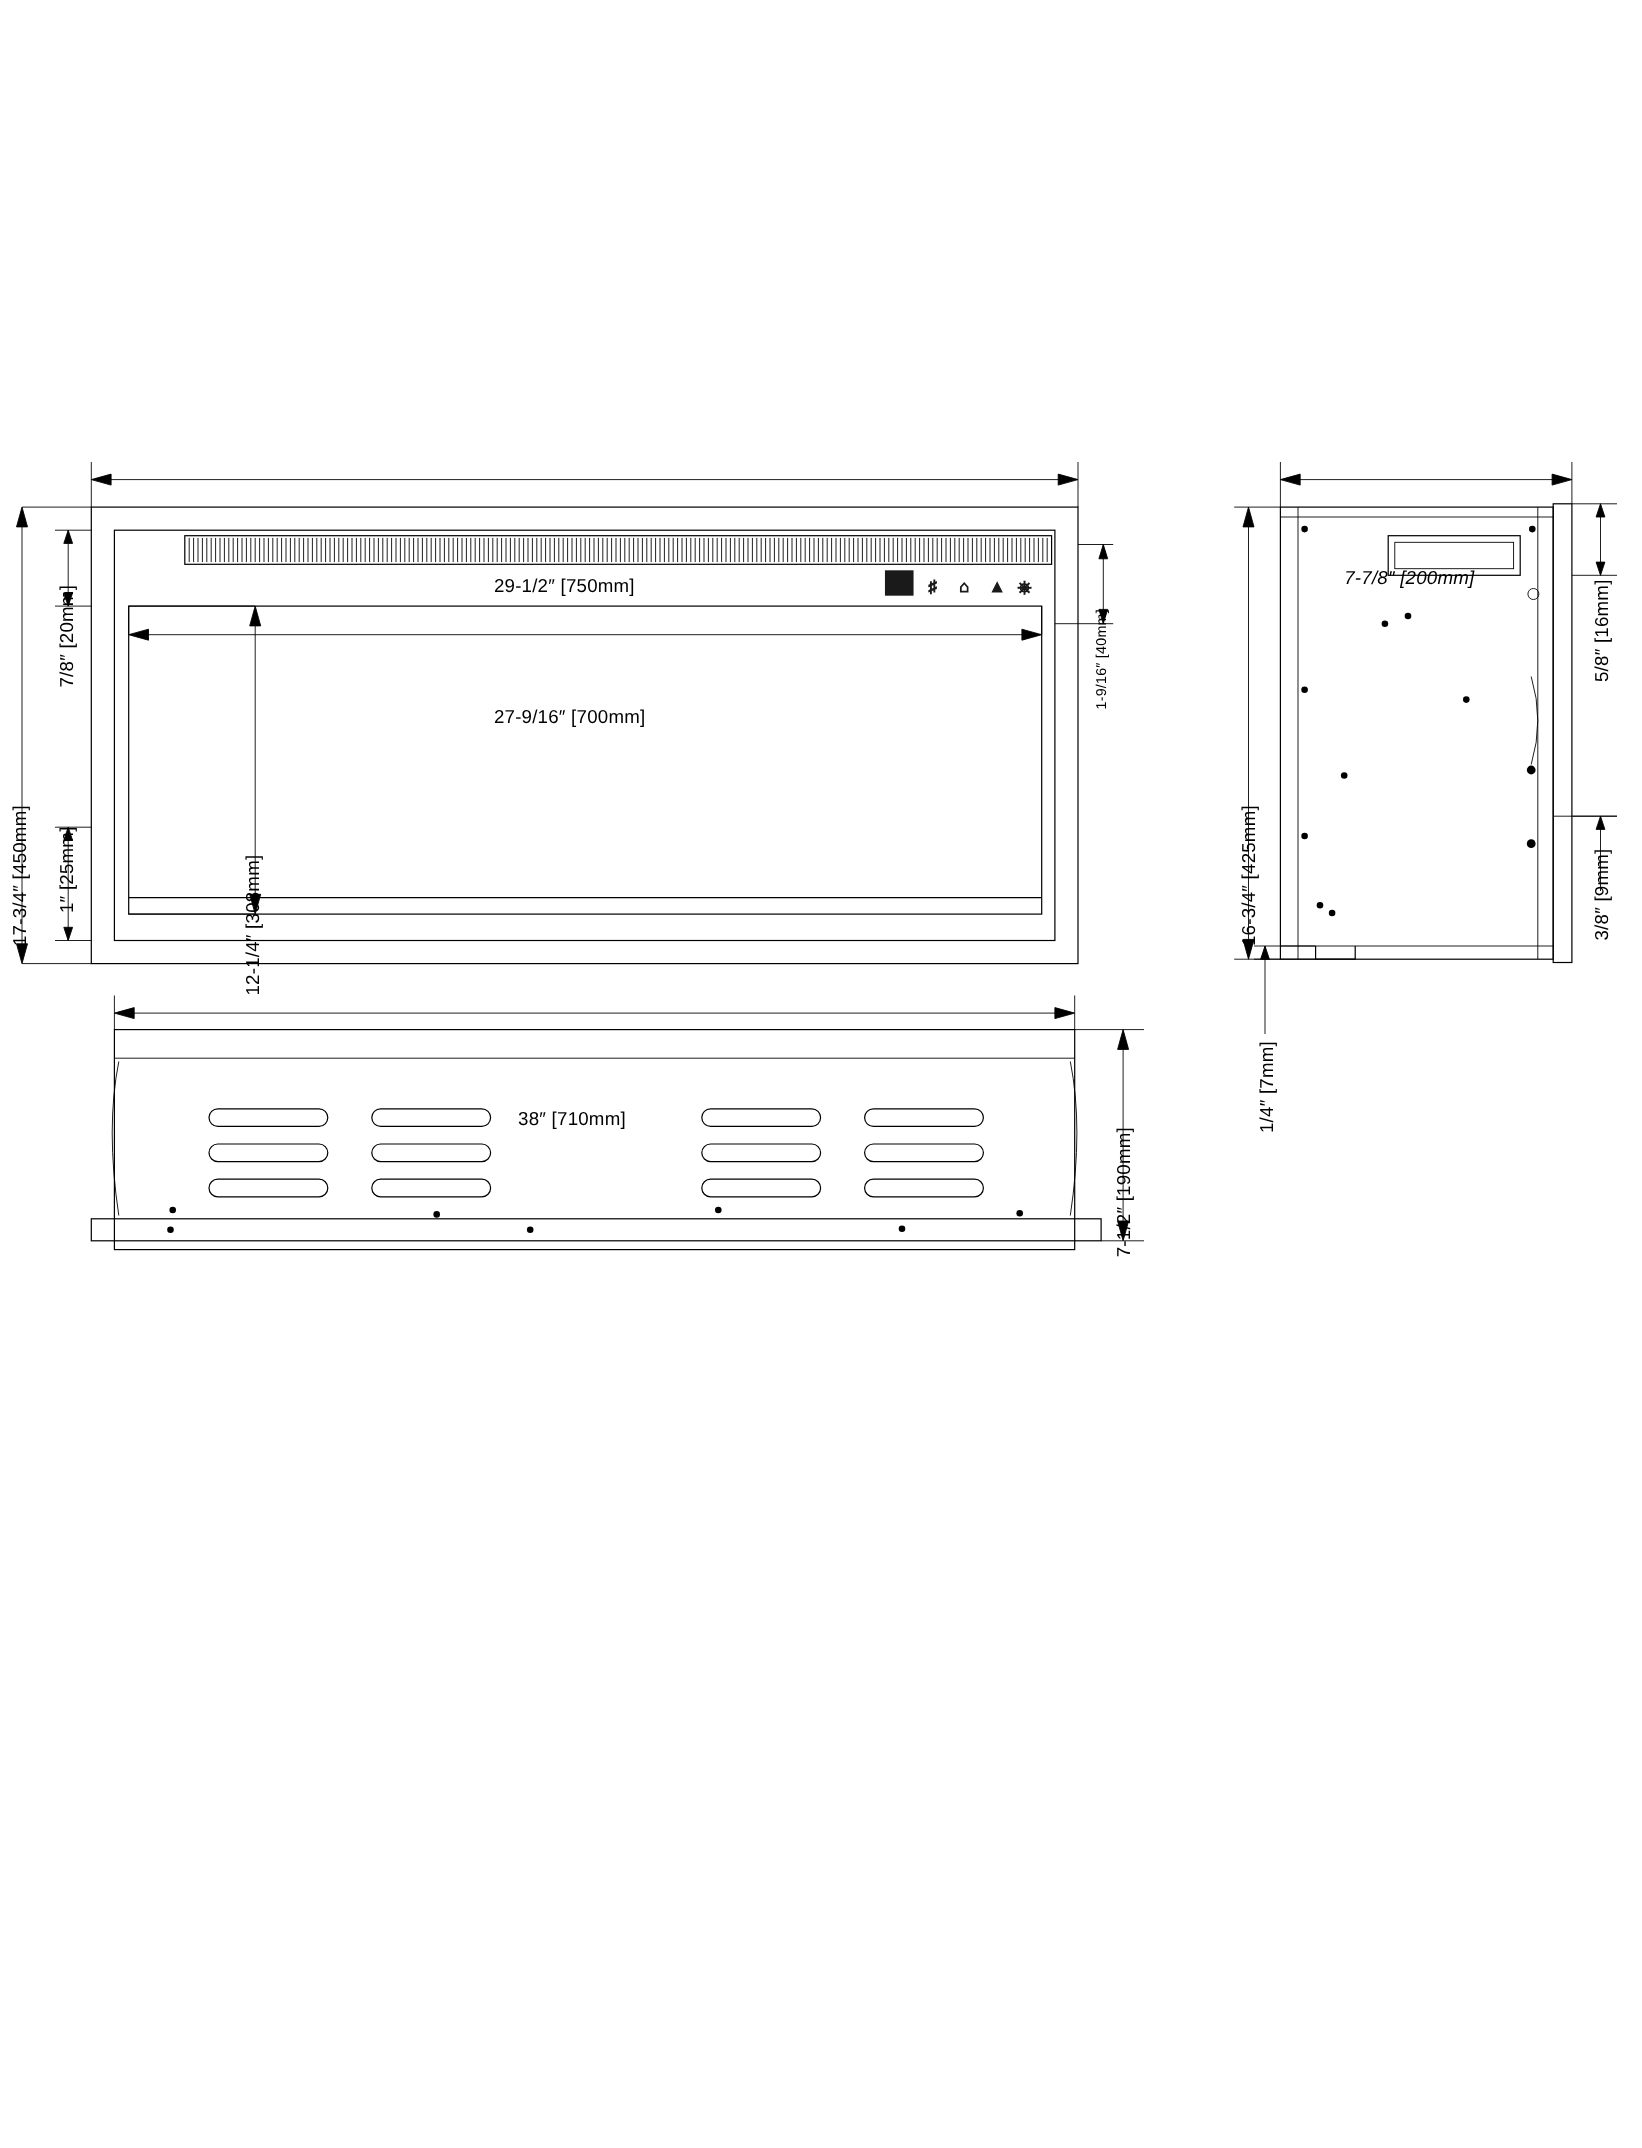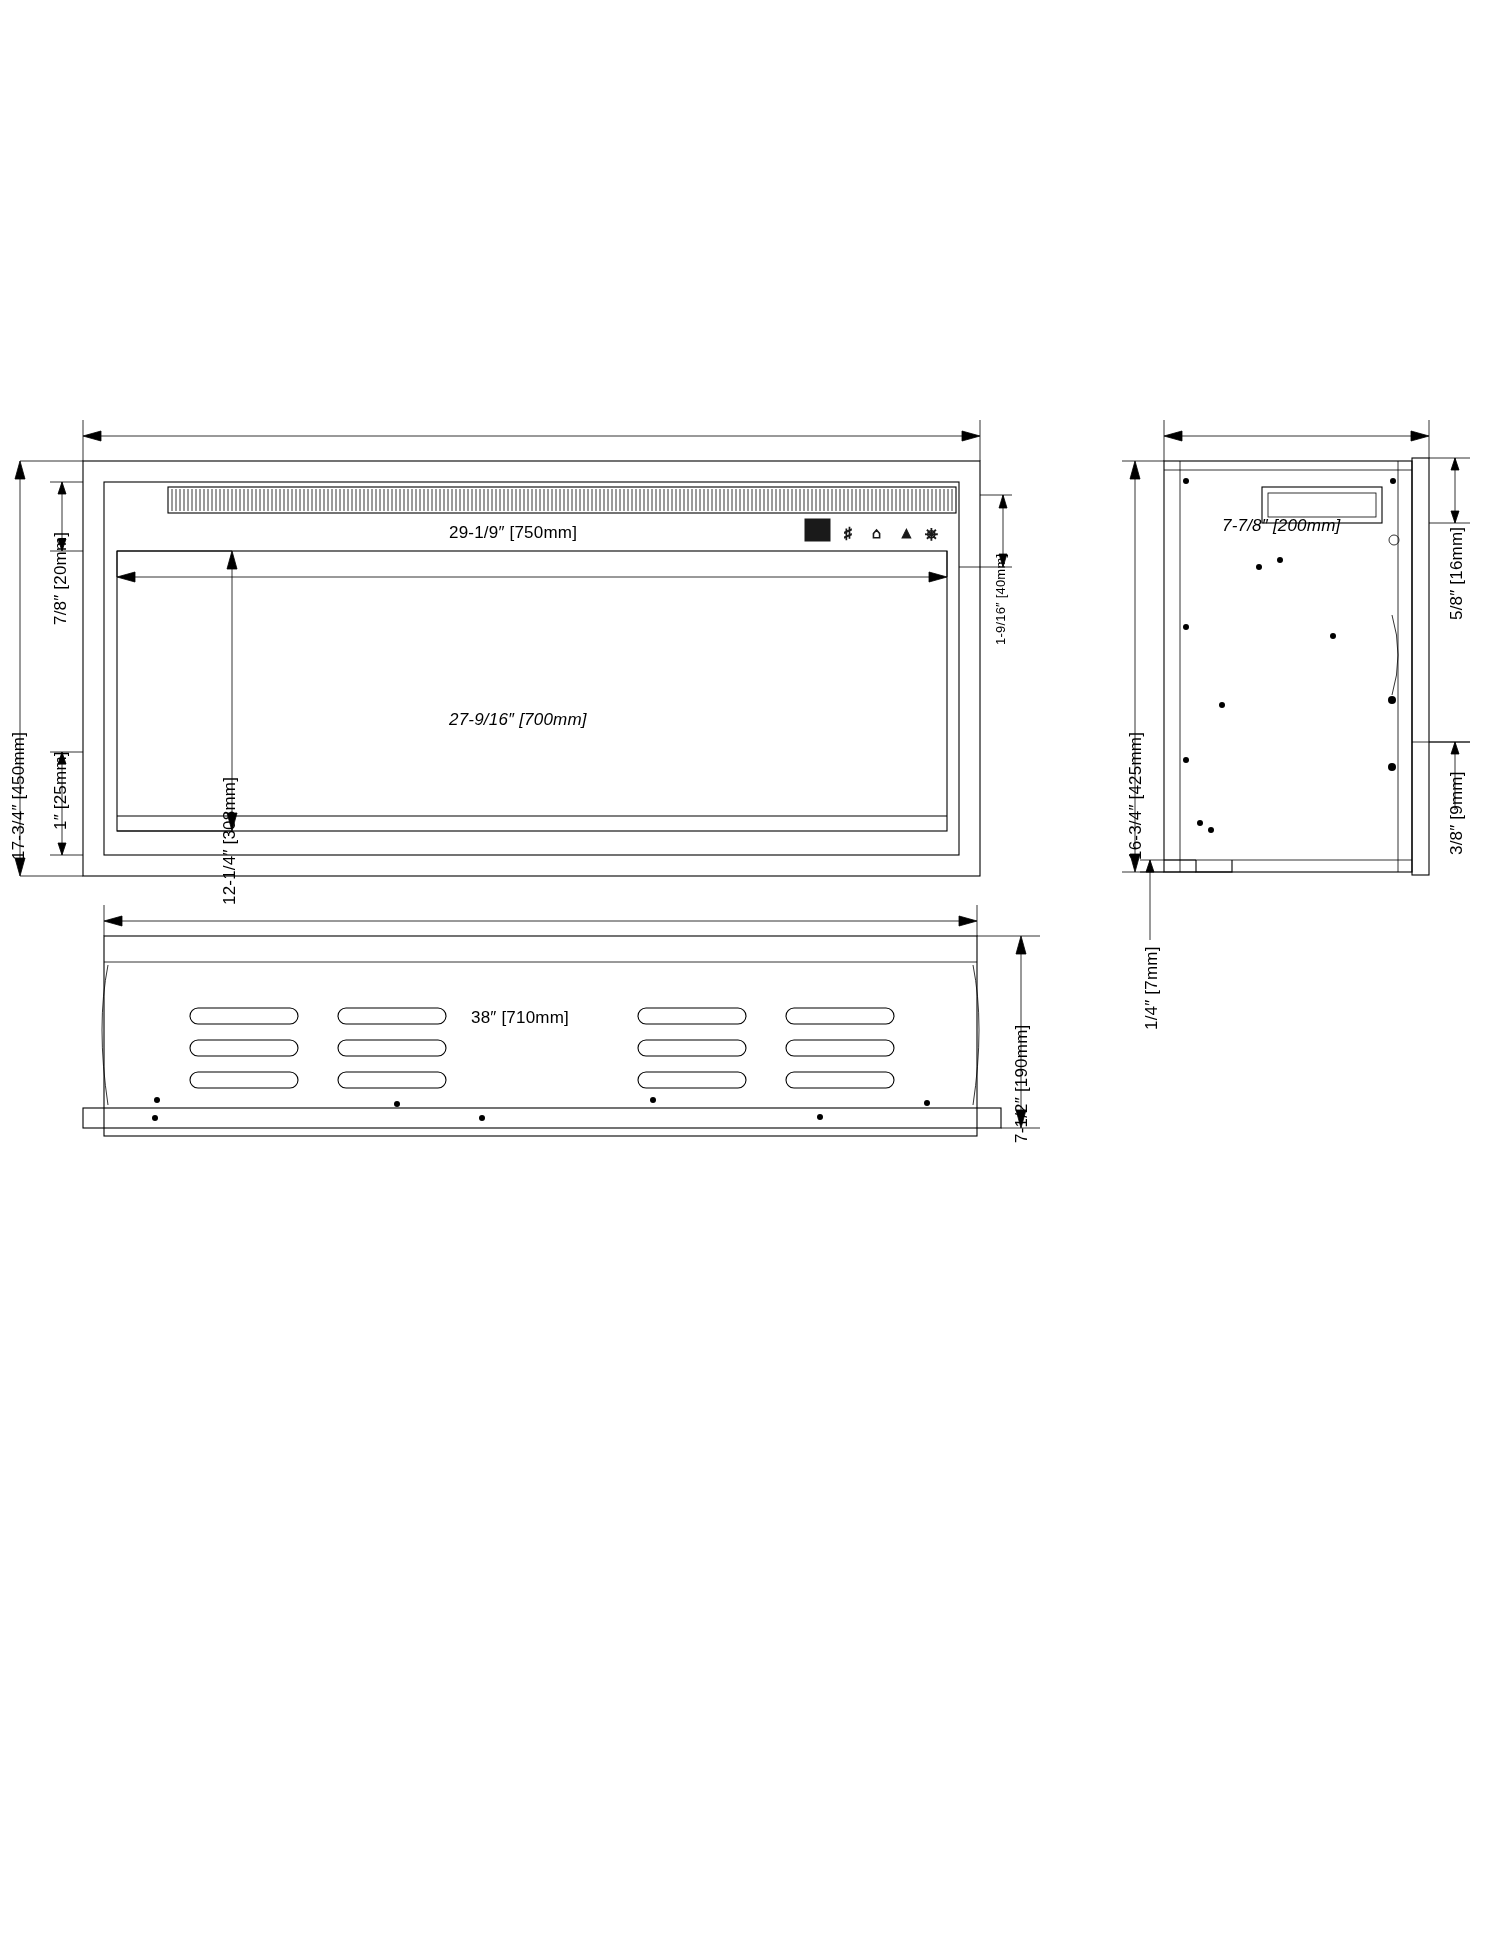--- a/index.html
+++ b/index.html
@@ -281,23 +281,23 @@
       <g class="ln-t">
         <path d="M977 936 H1040 M1001 1128 H1040"></path>
         <path d="M1021 951 V1113"></path>
         <path d="M1021 936 l-5 18 h10 z" fill="#000"></path>
         <path d="M1021 1128 l-5 -18 h10 z" fill="#000"></path>
       </g>
     </g>
 
   </svg>
 
-  <div class="dim-label" style="left:449px; top:524px;">29-1/9″ [750mm]</div>
-
-  <div class="dim-label" style="left:449px; top:711px;font-style:italic;">27-9/16″ [700mm]</div>
+  <div class="dim-label" style="left:449px; top:524px;">29-1/2″ [750mm]</div>
+
+  <div class="dim-label" style="left:449px; top:643px;">27-9/16″ [700mm]</div>
 
   <div class="dim-label rot90" style="left:221px; top:905px;">12-1/4″ [308mm]</div>
 
   <div class="dim-label rot90" style="left:10px; top:860px;">17-3/4″ [450mm]</div>
 
   <div class="dim-label rot90" style="left:52px; top:625px;">7/8″ [20mm]</div>
 
   <div class="dim-label rot90" style="left:52px; top:830px;">1″ [25mm]</div>
 
   <div class="dim-label small rot90" style="left:994px; top:645px;">1-9/16″ [40mm]</div>

